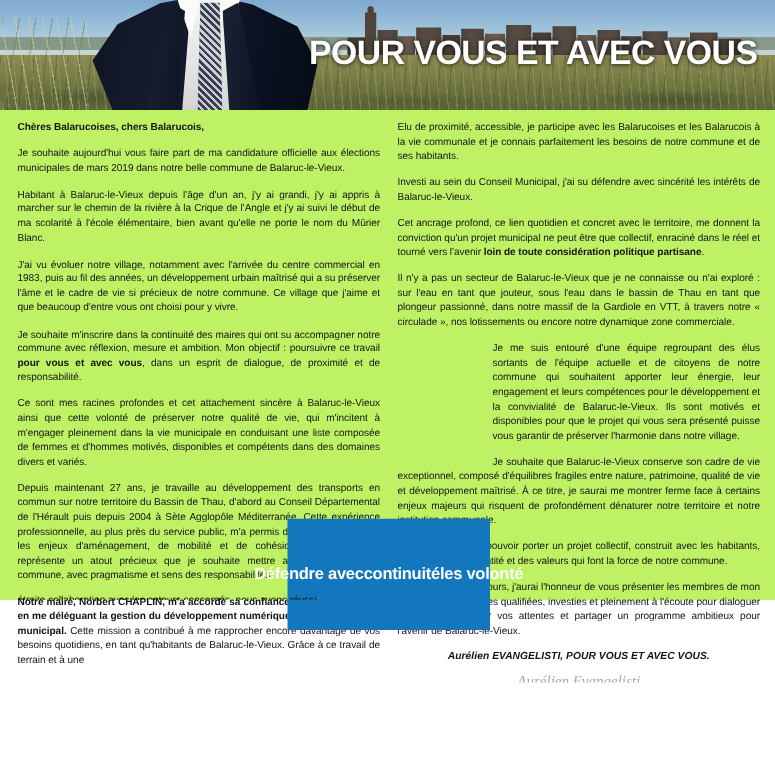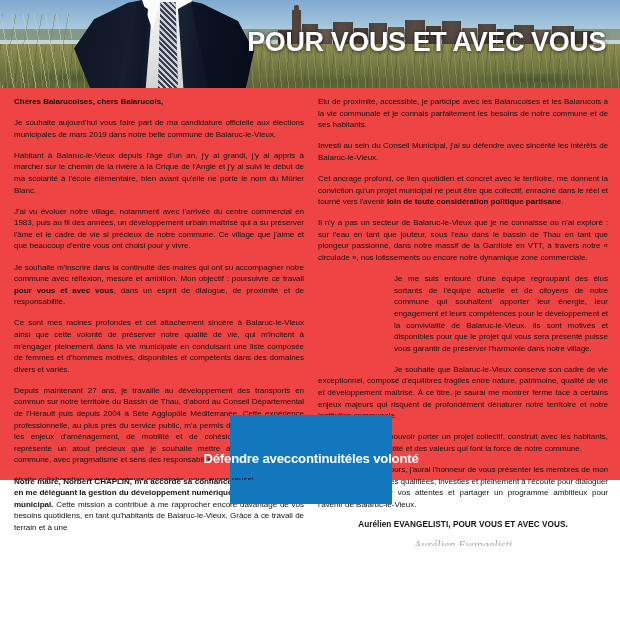--- a/index.html
+++ b/index.html
@@ -155,21 +155,21 @@
     white-space: nowrap;
   }
 
   
   .sheet {
     position: relative;
     width: 620px;
     height: 392px;
     padding: 0;
     box-sizing: border-box;
-    background: #ef4444;
+    background: #bef264;
   }
   .col {
     position: absolute;
     top: 8px;
     width: 290px;
   }
   .col-left  { left: 14px; }
   .col-right { left: 318px; }
 
   p.para {
@@ -219,20 +219,21 @@
 
   
   .signoff {
     margin: 3px 0 0 0;
     font-family: "Liberation Sans", sans-serif;
     font-size: 8.2px;
     font-weight: 700;
     text-align: center;
     color: #121212;
     letter-spacing: 0.05px;
+    font-style: italic;
   }
   .signature {
     margin: 8px 0 0 0;
     text-align: center;
     font-family: "Liberation Serif", serif;
     font-size: 12px;
     font-style: italic;
     color: #3a3a3a;
     opacity: .45;
     overflow: hidden;

